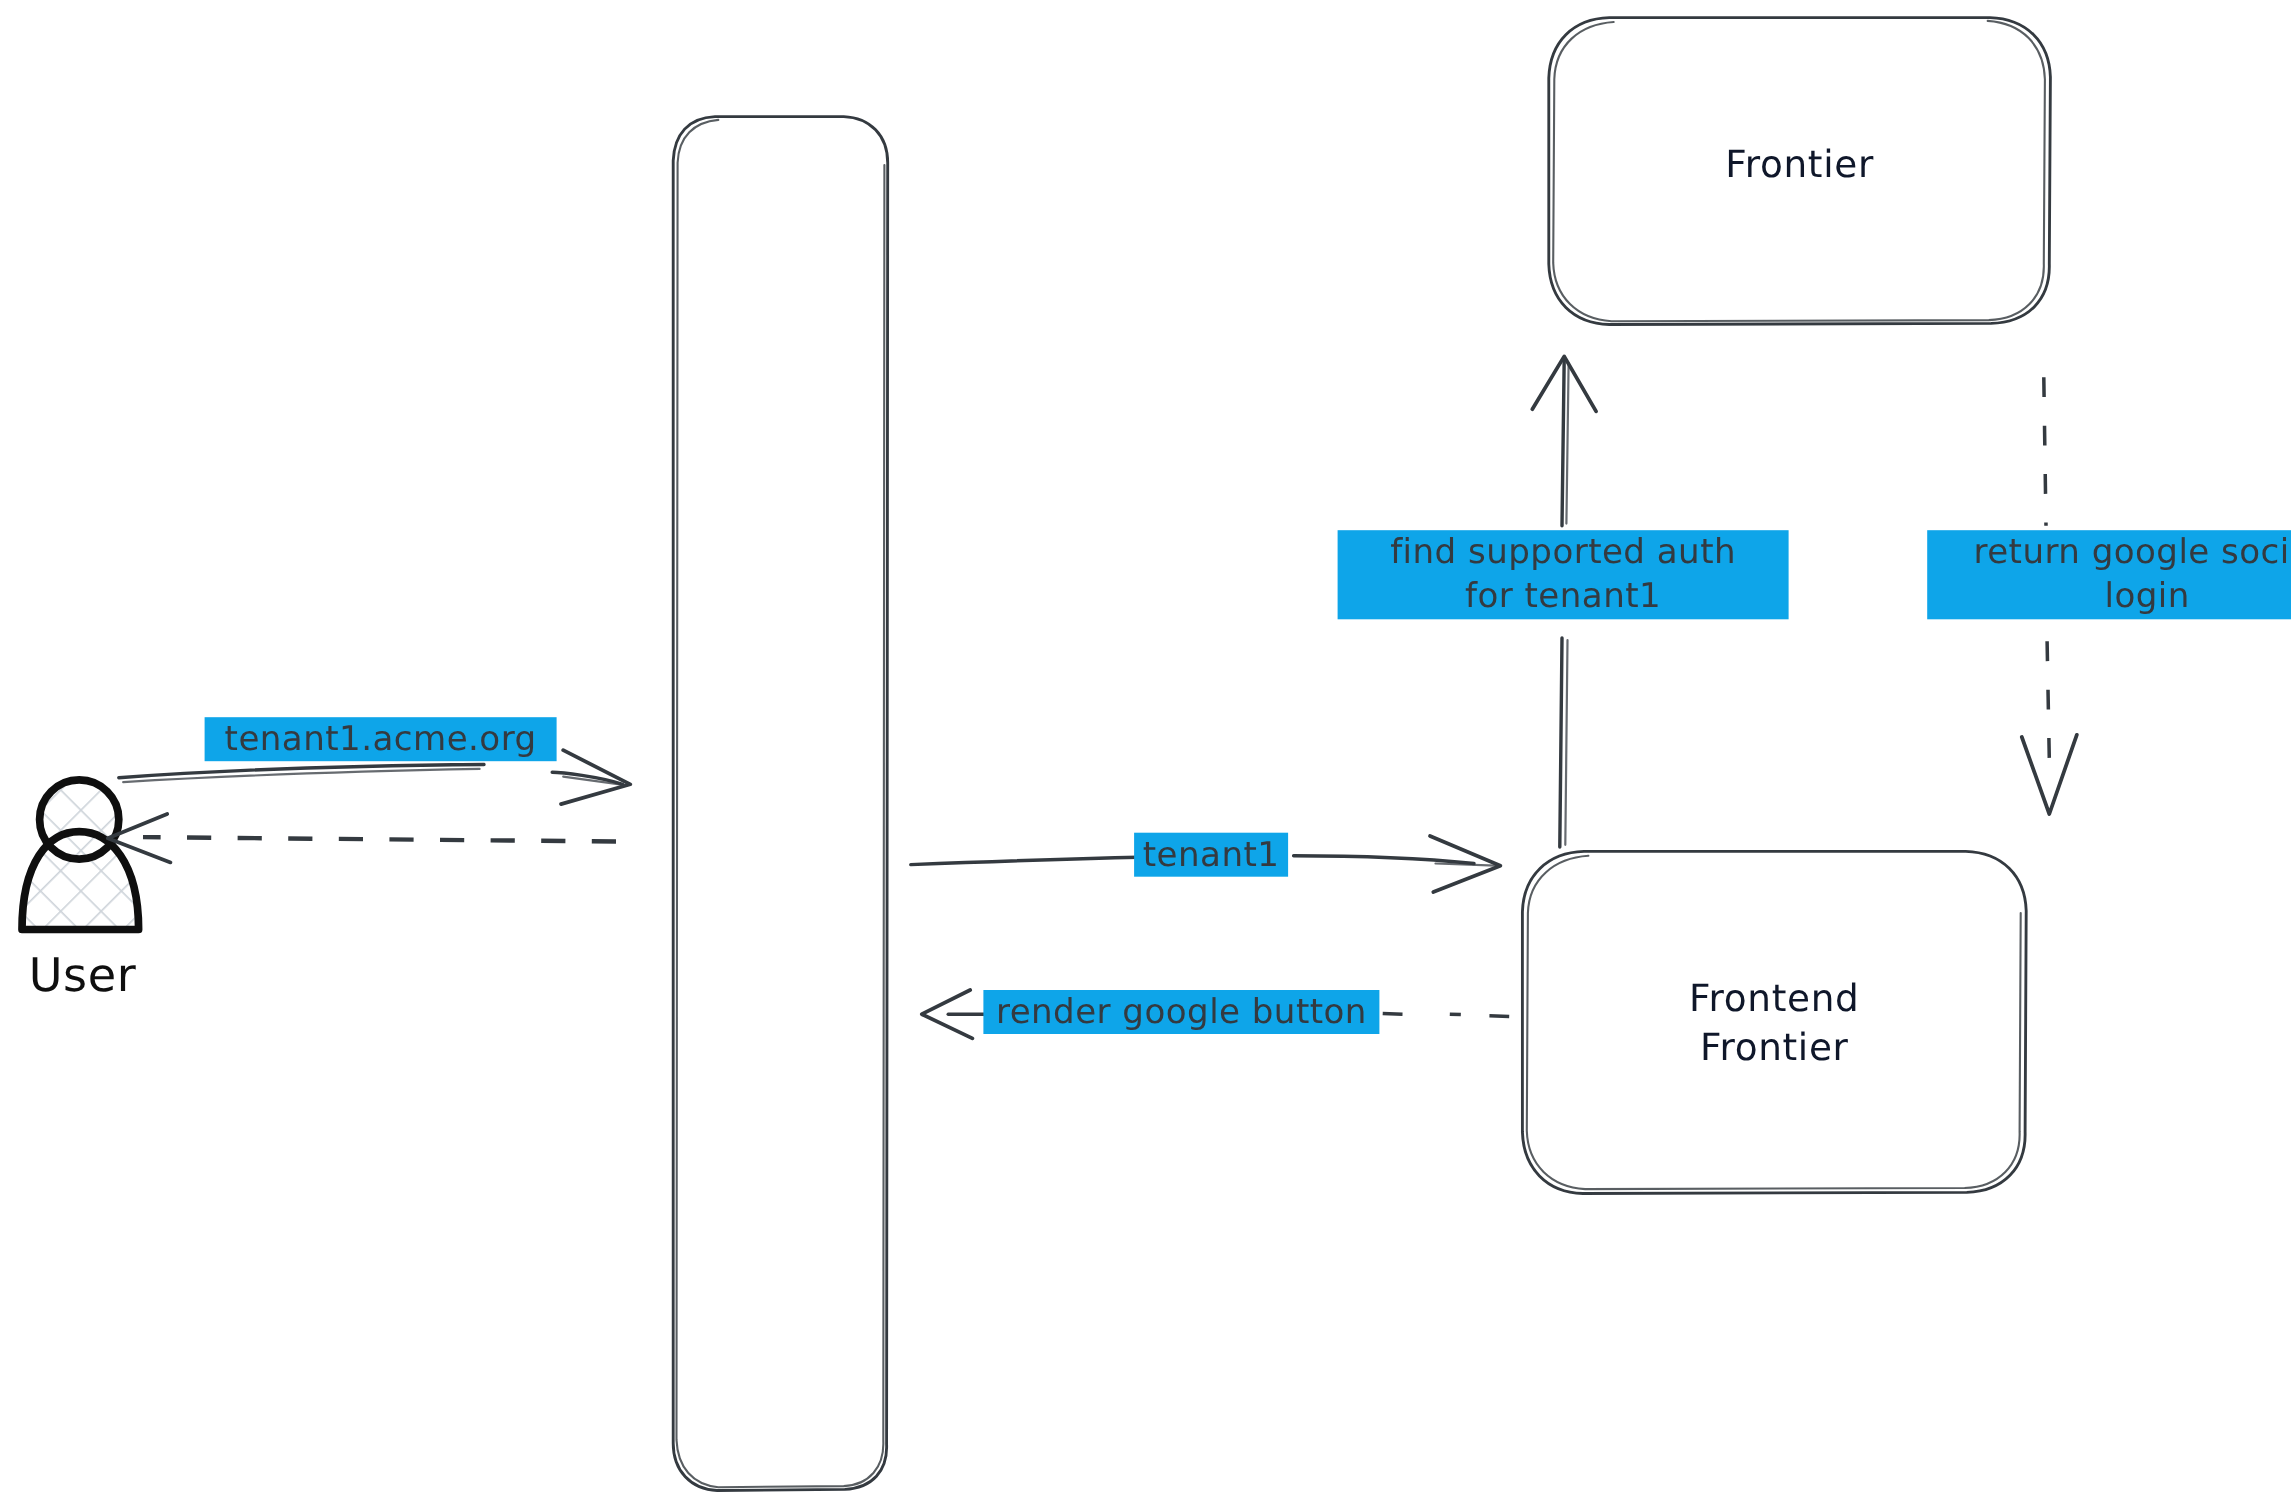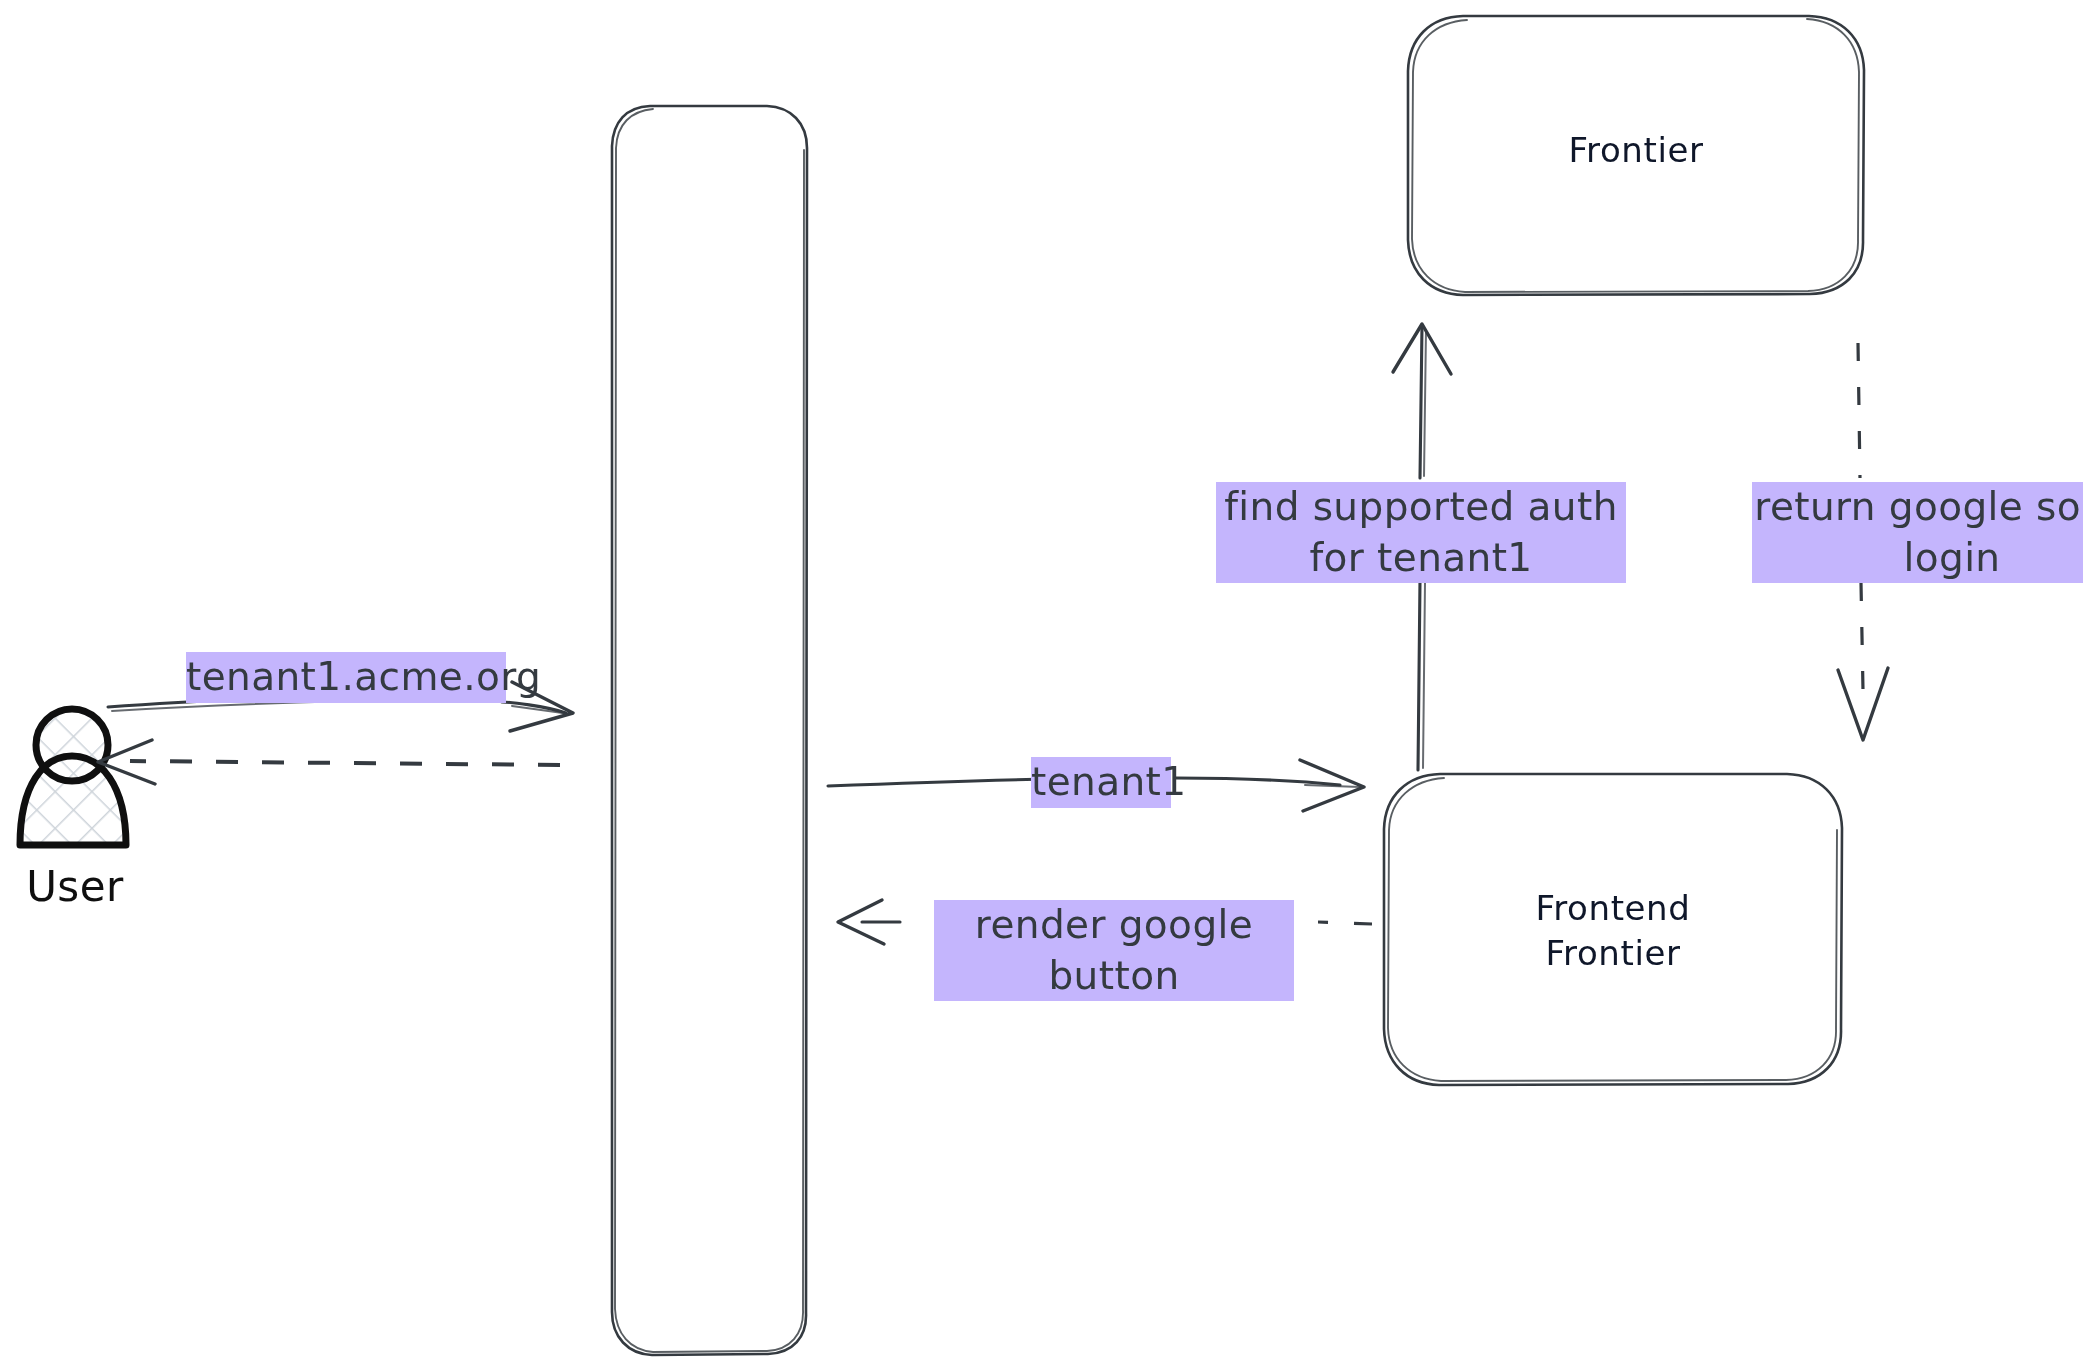--- a/index.html
+++ b/index.html
@@ -96,25 +96,25 @@
     letter-spacing: 0.6px;
     white-space: pre-line;
     pointer-events: none;
     user-select: none;
   }
   .edge-label {
     position: absolute;
     text-align: center;
     color: #343a40;
     font-family: "DejaVu Sans", sans-serif;
-    font-size: 39px;
+    font-size: 31px;
     line-height: 1.3;
     letter-spacing: 0.4px;
     white-space: pre-line;
-    background: #c4b5fd;
+    background: #0ea5e9;
     user-select: none;
   }
   .actor-label {
     position: absolute;
     text-align: center;
     color: #0f0f0f;
     font-family: "DejaVu Sans", sans-serif;
     font-size: 42px;
     letter-spacing: 0.5px;
     user-select: none;
@@ -254,21 +254,21 @@
 
   <div class="node-label" style="left:1383px; top:886px; width:460px;">Frontend
 Frontier</div>
 
   <div class="actor-label" style="left:0px; top:862px; width:150px;">User</div>
 
   <div class="edge-label" style="left:186px; top:652px; width:320px;text-align:center;">tenant1.acme.org</div>
 
   <div class="edge-label" style="left:1031px; top:757px; width:140px;">tenant1</div>
 
-  <div class="edge-label" style="left:894px; top:900px; width:360px;margin-left:40px;">render google button</div>
+  <div class="edge-label" style="left:894px; top:900px; width:360px;">render google button</div>
 
   <div class="edge-label" style="left:1216px; top:482px; width:410px;">find supported auth
 for tenant1</div>
 
   <div class="edge-label" style="left:1752px; top:482px; width:400px;">return google social
 login</div>
 
 </div>
 
 </body></html>

